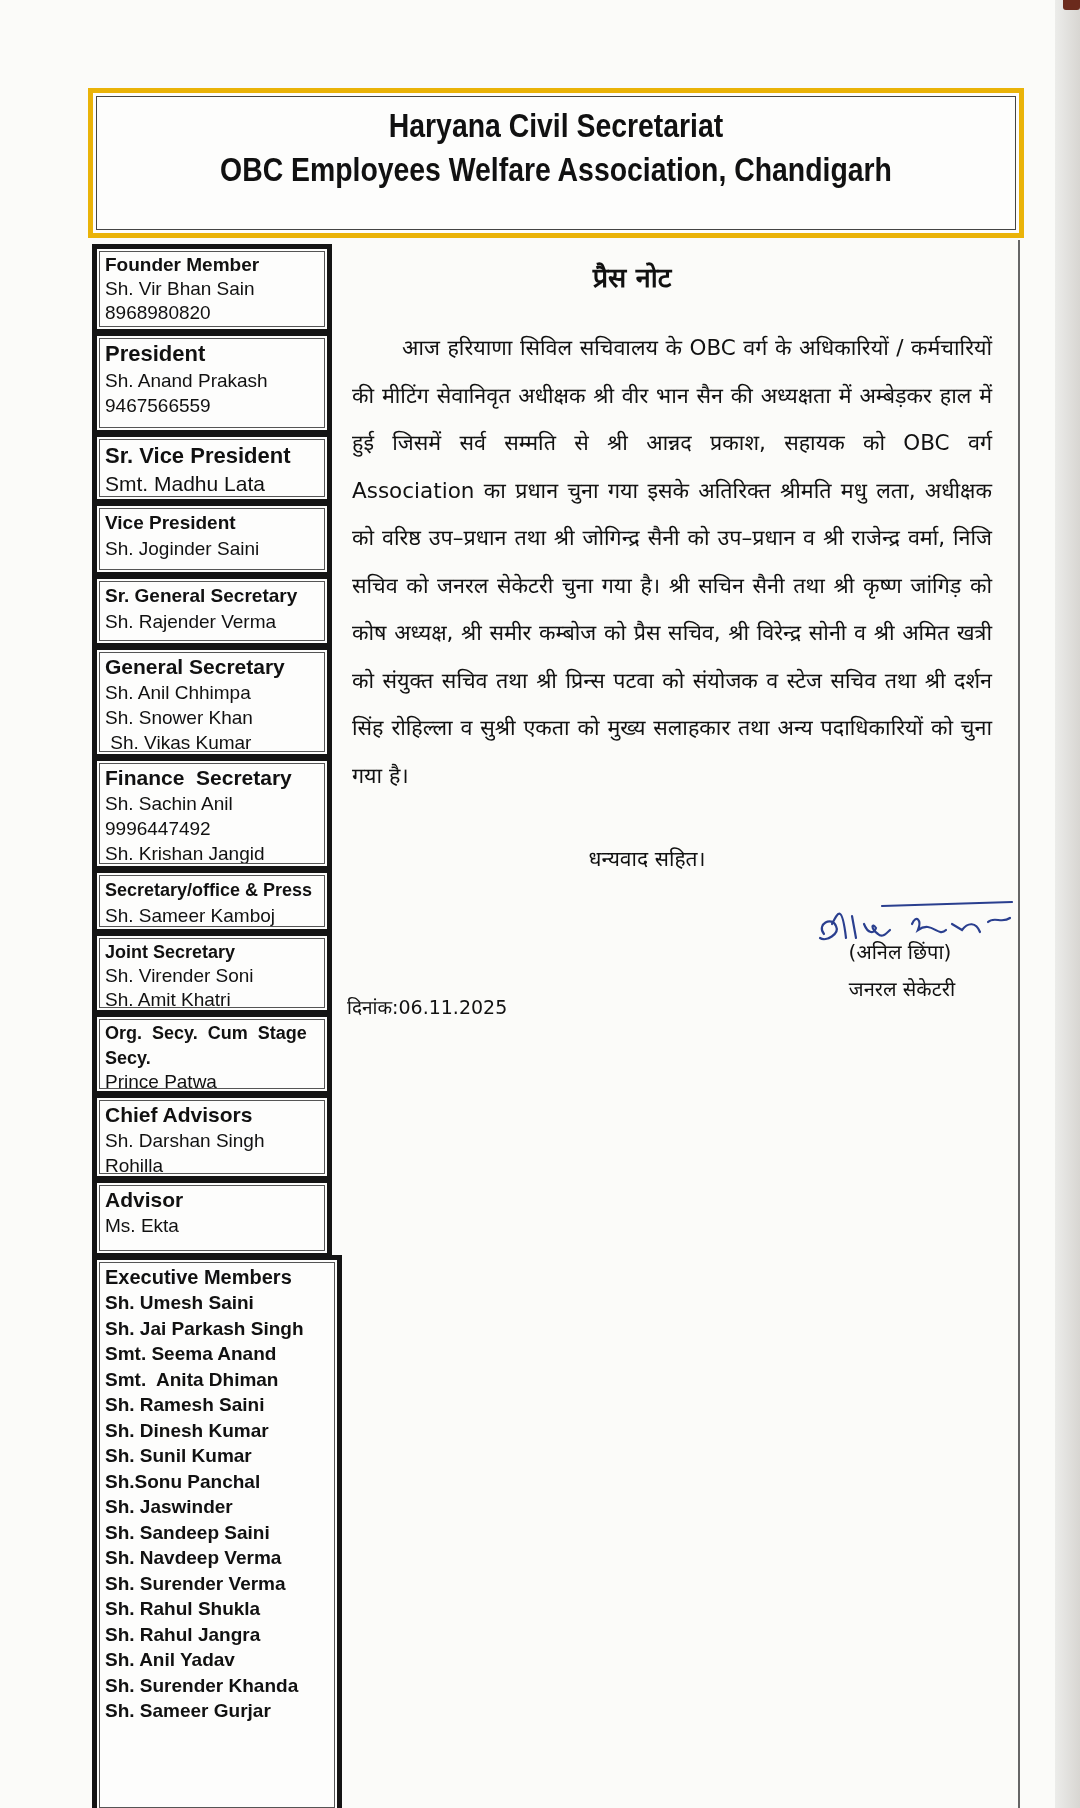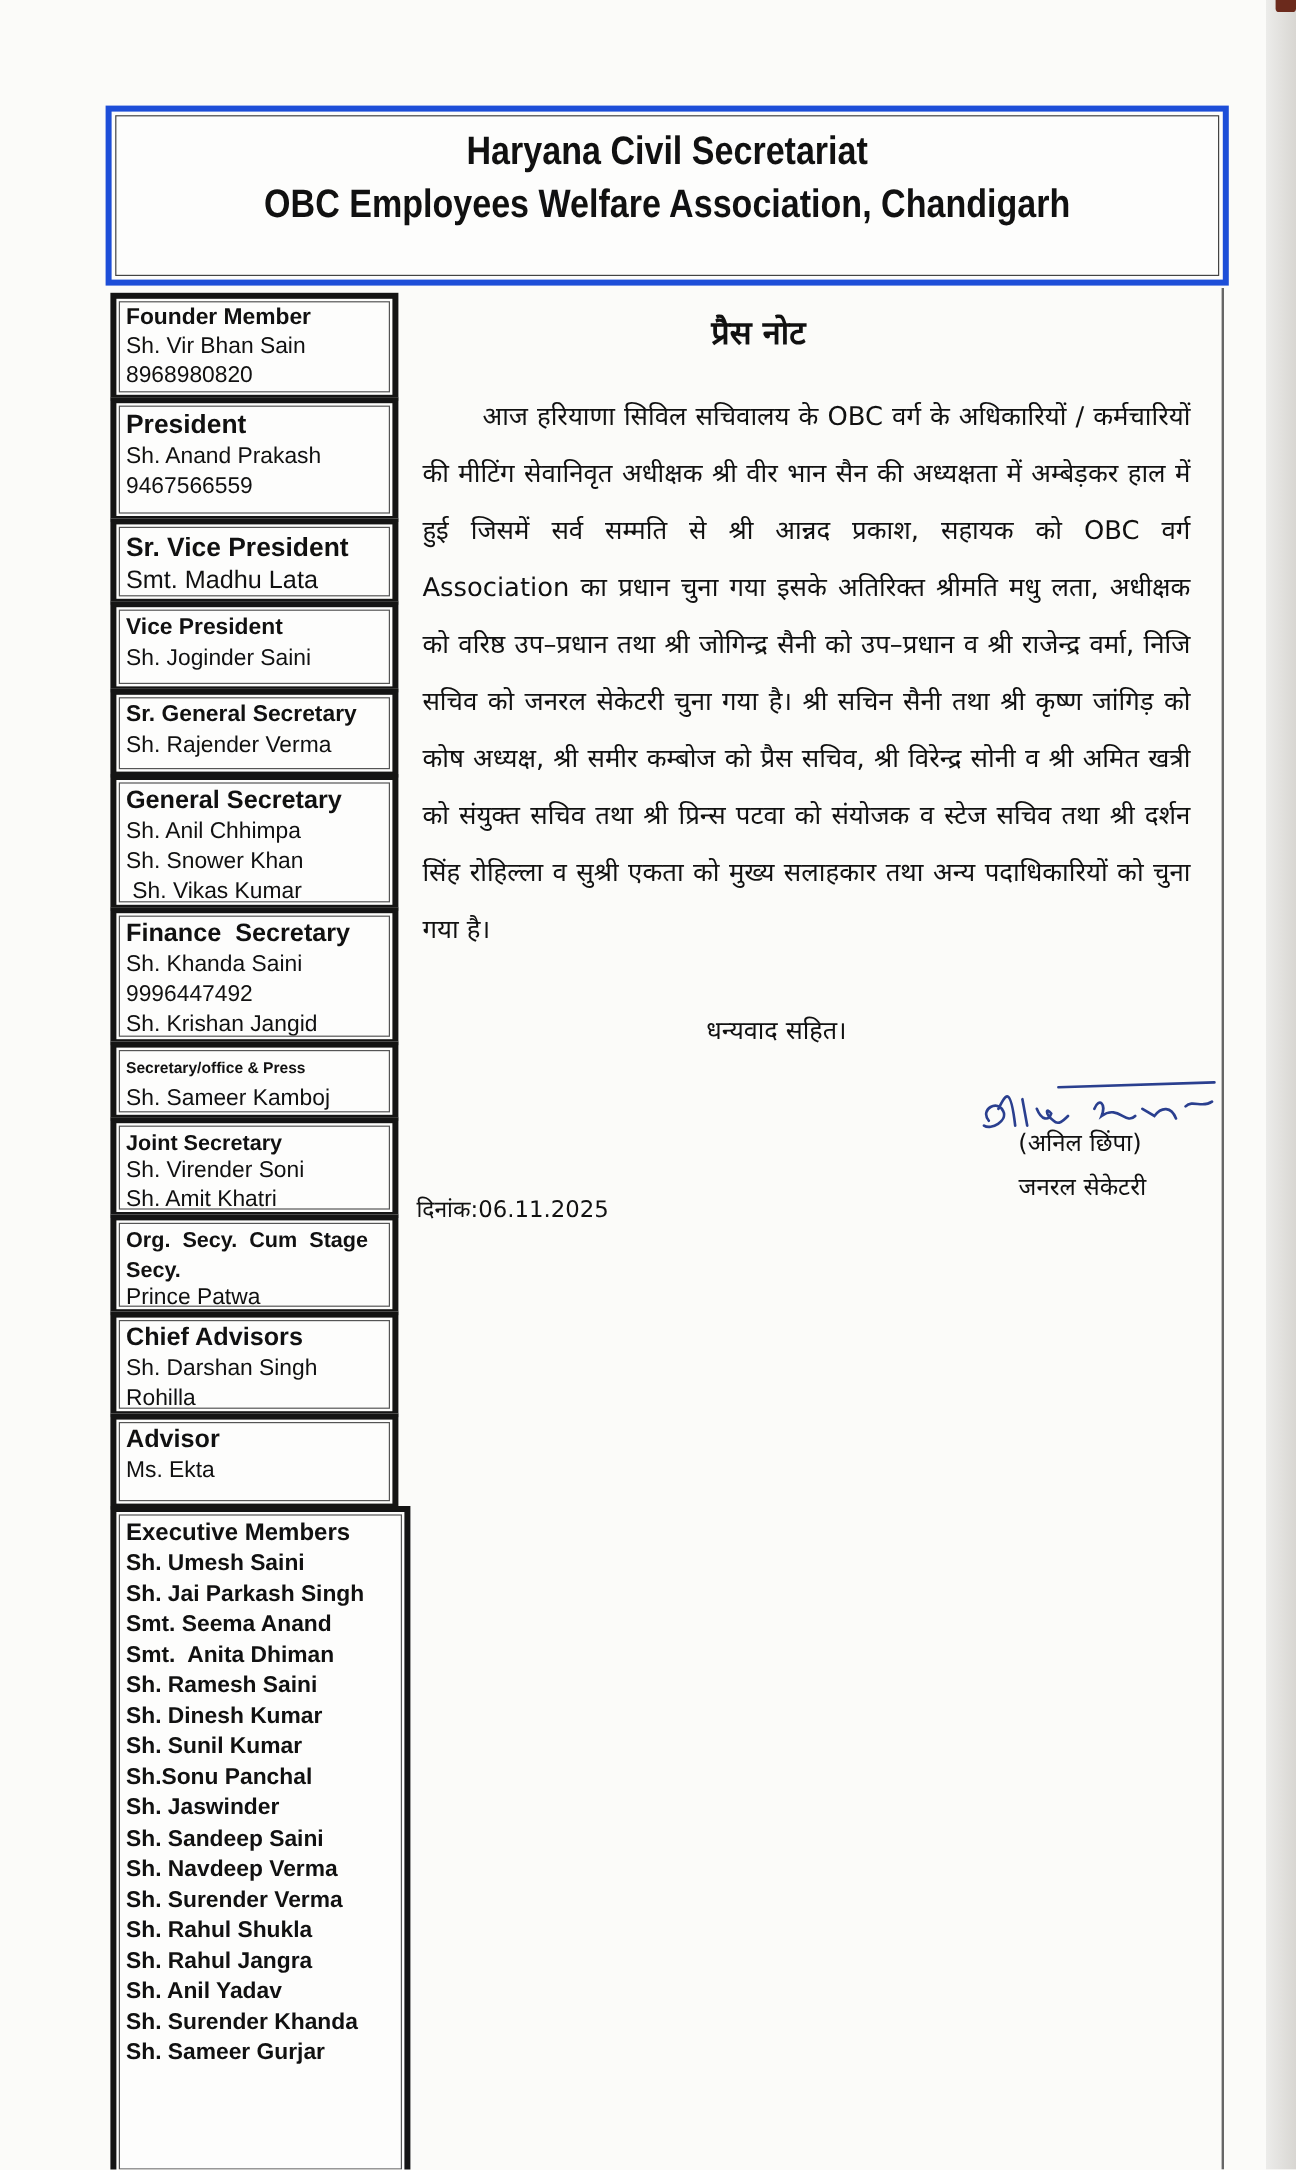--- a/index.html
+++ b/index.html
@@ -12,21 +12,21 @@
     .paper-edge {
       position: absolute; left: 1055px; top: 0; width: 25px; height: 1808px;
       background: linear-gradient(to right, #ececea, #d8d6d2);
     }
     .corner-mark {
       position: absolute; left: 1063px; top: 0; width: 17px; height: 10px;
       background: #6b2a1c; border-radius: 0 0 3px 3px;
     }
     .header-frame {
       position: absolute; left: 88px; top: 88px; width: 936px; height: 150px;
-      border: 5px solid #1d4ed8; box-sizing: border-box;
+      border: 5px solid #eab308; box-sizing: border-box;
       outline: 1px solid #444; outline-offset: -9px;
       background: #fdfdfc;
     }
     .header-title {
       position: absolute; left: 0; right: 0; text-align: center;
       font-family: "Liberation Sans", sans-serif; font-weight: bold;
       transform: scaleX(0.86);
     }
     .header-title.line1 { top: 14px; font-size: 33px; }
     .header-title.line2 { top: 58px; font-size: 33px; }
@@ -117,26 +117,26 @@
     <div class="side-line">Sh. Rajender Verma</div>
   </div>
   <div class="side-box" style="top:401px;height:114px;">
     <div class="side-title" style="font-size:21px;">General Secretary</div>
     <div class="side-line">Sh. Anil Chhimpa</div>
     <div class="side-line">Sh. Snower Khan</div>
     <div class="side-line" style="white-space:pre;"> Sh. Vikas Kumar</div>
   </div>
   <div class="side-box" style="top:512px;height:115px;">
     <div class="side-title" style="font-size:21px;white-space:pre;">Finance  Secretary</div>
-    <div class="side-line">Sh. Khanda Saini</div>
+    <div class="side-line">Sh. Sachin Anil</div>
     <div class="side-line">9996447492</div>
     <div class="side-line">Sh. Krishan Jangid</div>
   </div>
   <div class="side-box" style="top:624px;height:66px;">
-    <div class="side-title" style="font-size:13px;">Secretary/office &amp; Press</div>
+    <div class="side-title" style="font-size:18px;">Secretary/office &amp; Press</div>
     <div class="side-line">Sh. Sameer Kamboj</div>
   </div>
   <div class="side-box" style="top:687px;height:84px;">
     <div class="side-title" style="font-size:18px;line-height:24px;">Joint Secretary</div>
     <div class="side-line" style="line-height:24px;">Sh. Virender Soni</div>
     <div class="side-line" style="line-height:24px;">Sh. Amit Khatri</div>
   </div>
   <div class="side-box" style="top:768px;height:84px;">
     <div class="side-title" style="font-size:18px;line-height:25px;white-space:pre;">Org.  Secy.  Cum  Stage</div>
     <div class="side-title" style="font-size:18px;line-height:24px;">Secy.</div>

